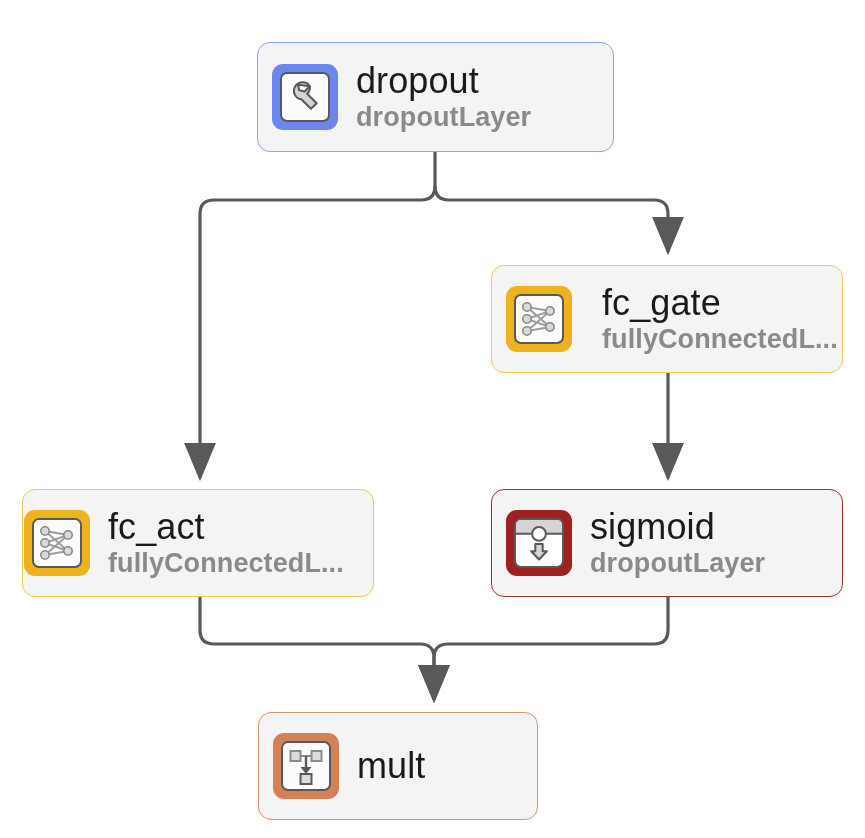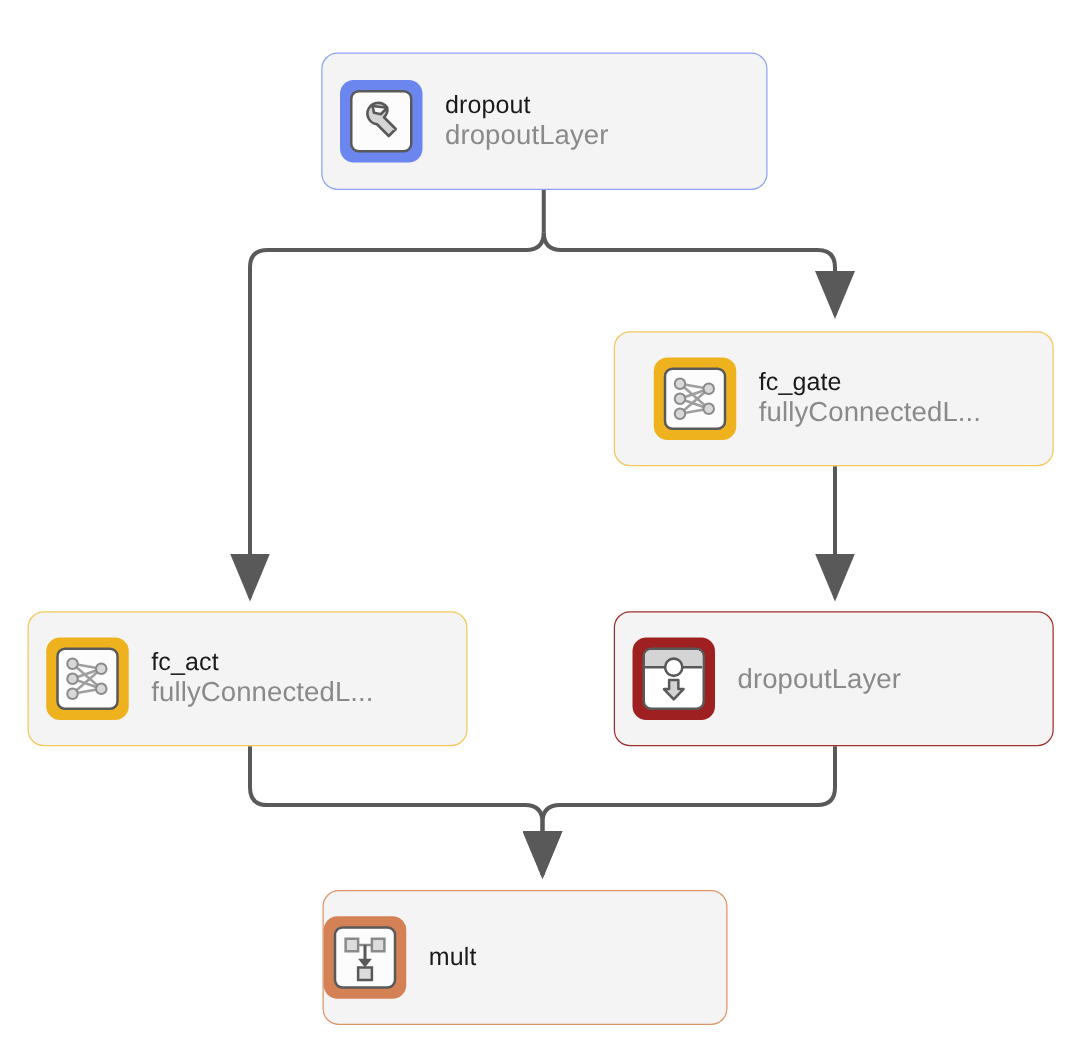--- a/index.html
+++ b/index.html
@@ -57,30 +57,31 @@
     overflow: hidden;
   }
   .node-text {
     display: flex;
     flex-direction: column;
     justify-content: center;
     overflow: hidden;
     white-space: nowrap;
   }
   .node-title {
-    font-size: 20px;
+    font-size: 36px;
     color: #1a1a1a;
     line-height: 1.12;
     letter-spacing: 0.1px;
   }
   .node-sub {
-    font-size: 22px;
+    font-size: 27px;
     color: #8a8a8a;
     line-height: 1.16;
     letter-spacing: 0.1px;
+    font-weight: bold;
   }
 </style>
 </head>
 <body>
 
 <div id="canvas">
 
   <svg id="edges" viewBox="0 0 865 838" xmlns="http://www.w3.org/2000/svg">
     <defs>
       <marker id="arrow" viewBox="0 0 12 10" refX="11" refY="5" markerWidth="12" markerHeight="10" orient="auto-start-reverse">
@@ -108,21 +109,21 @@
           <path d="M22.8 7.2 A8.6 8.6 0 1 0 14.6 20.4 L24 29.8 L29.6 24.2 L20.2 14.8 A8.6 8.6 0 0 0 22.8 7.2 L17.6 12.4 L12.2 11.2 L11 5.8 Z" fill="#d4d4d4" stroke="#595959" stroke-width="2.1" stroke-linejoin="round"></path>
         </svg>
       </div>
     </div>
     <div class="node-text">
       <div class="node-title">dropout</div>
       <div class="node-sub">dropoutLayer</div>
     </div>
   </div>
 
-  <div class="node" style="left:491px; top:265px; width:352px; height:108px; border-color:#f2c75a; padding-left:31px; gap:18px;">
+  <div class="node" style="left:491px; top:265px; width:352px; height:108px; border-color:#f2c75a; padding-left:14px; gap:30px;">
     <div class="node-icon" style="background:#efb21f;">
       <div class="inner">
         <svg width="40" height="40" viewBox="0 0 40 40" xmlns="http://www.w3.org/2000/svg">
           <g stroke="#9e9e9e" stroke-width="2">
             <line x1="8" y1="8" x2="31" y2="12"></line>
             <line x1="8" y1="8" x2="31" y2="28"></line>
             <line x1="8" y1="20" x2="31" y2="12"></line>
             <line x1="8" y1="20" x2="31" y2="28"></line>
             <line x1="8" y1="32" x2="31" y2="12"></line>
             <line x1="8" y1="32" x2="31" y2="28"></line>
@@ -136,21 +137,21 @@
           </g>
         </svg>
       </div>
     </div>
     <div class="node-text">
       <div class="node-title">fc_gate</div>
       <div class="node-sub">fullyConnectedL...</div>
     </div>
   </div>
 
-  <div class="node" style="left:22px; top:489px; width:352px; height:108px; border-color:#f2c75a; padding-left:14px; gap:18px;">
+  <div class="node" style="left:22px; top:489px; width:352px; height:108px; border-color:#f2c75a; padding-left:1px; gap:18px;">
     <div class="node-icon" style="background:#efb21f;">
       <div class="inner">
         <svg width="40" height="40" viewBox="0 0 40 40" xmlns="http://www.w3.org/2000/svg">
           <g stroke="#9e9e9e" stroke-width="2">
             <line x1="8" y1="8" x2="31" y2="12"></line>
             <line x1="8" y1="8" x2="31" y2="28"></line>
             <line x1="8" y1="20" x2="31" y2="12"></line>
             <line x1="8" y1="20" x2="31" y2="28"></line>
             <line x1="8" y1="32" x2="31" y2="12"></line>
             <line x1="8" y1="32" x2="31" y2="28"></line>
@@ -176,25 +177,26 @@
       <div class="inner" style="position:relative; background:#ffffff;">
         <svg width="50" height="50" viewBox="0 0 50 50" xmlns="http://www.w3.org/2000/svg">
           <rect x="0" y="0" width="50" height="15" fill="#d4d4d4"></rect>
           <line x1="0" y1="15" x2="50" y2="15" stroke="#595959" stroke-width="2.2"></line>
           <circle cx="25" cy="15" r="7.5" fill="#ffffff" stroke="#595959" stroke-width="2.2"></circle>
           <path d="M 21 26 L 29 26 L 29 34 L 33.5 34 L 25 43 L 16.5 34 L 21 34 Z" fill="#d4d4d4" stroke="#595959" stroke-width="2.2" stroke-linejoin="round"></path>
         </svg>
       </div>
     </div>
     <div class="node-text">
+      <div class="node-title">sigmoid</div>
       <div class="node-sub">dropoutLayer</div>
     </div>
   </div>
 
-  <div class="node" style="left:258px; top:712px; width:324px; height:108px; border-color:#dd9467; gap:18px;">
+  <div class="node" style="left:258px; top:712px; width:280px; height:108px; border-color:#dd9467; padding-left:14px; gap:18px;">
     <div class="node-icon" style="background:#d58156;">
       <div class="inner">
         <svg width="40" height="40" viewBox="0 0 40 40" xmlns="http://www.w3.org/2000/svg">
           <line x1="10" y1="10" x2="30" y2="10" stroke="#8a8a8a" stroke-width="2"></line>
           <line x1="20" y1="10" x2="20" y2="23" stroke="#595959" stroke-width="2.4"></line>
           <path d="M 14.5 21 L 25.5 21 L 20 28 Z" fill="#595959"></path>
           <g fill="#dcdcdc" stroke="#8a8a8a" stroke-width="2">
             <rect x="4.5" y="5" width="10" height="10"></rect>
             <rect x="25.5" y="5" width="10" height="10"></rect>
             <rect x="14.5" y="28" width="11" height="10" stroke="#595959"></rect>

